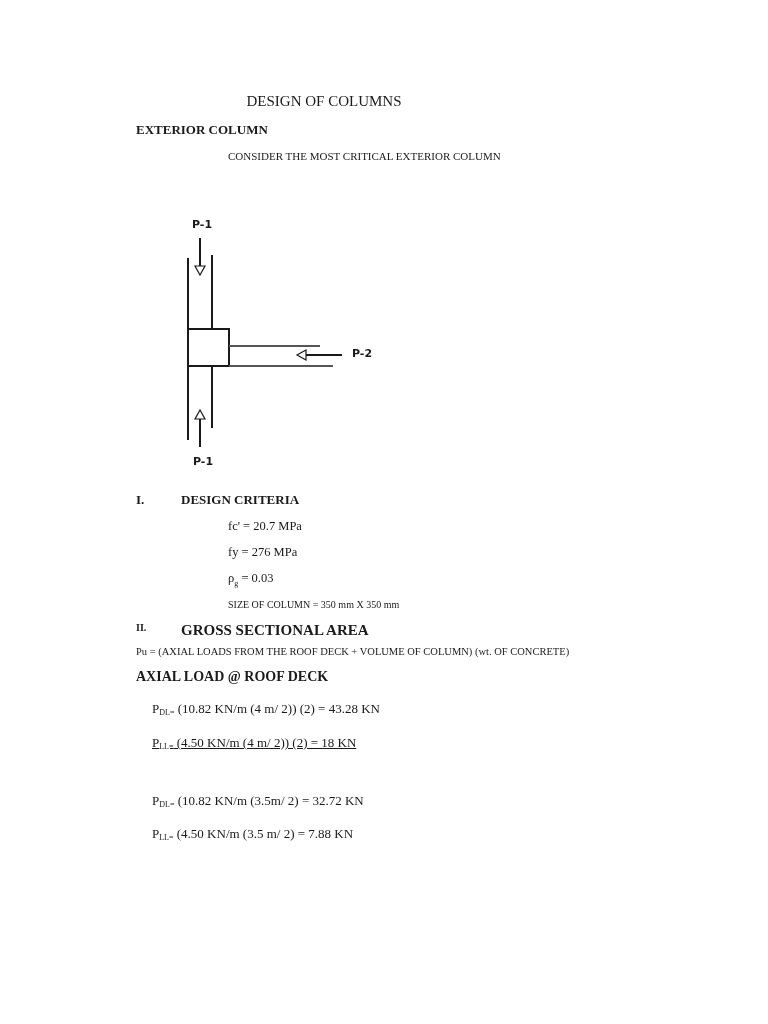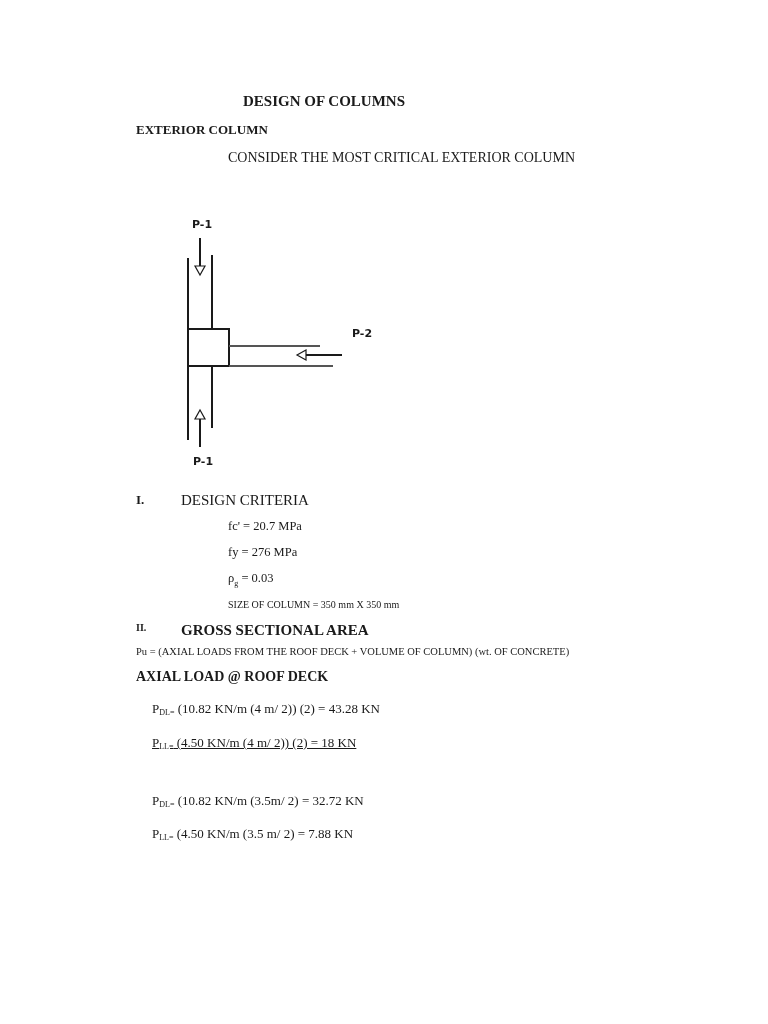--- a/index.html
+++ b/index.html
@@ -1,25 +1,25 @@
 <!DOCTYPE html>
 <html><head>
 <meta charset="utf-8">
 <style>
   html, body { margin:0; padding:0; }
   body { width:768px; height:1024px; background:#ffffff; position:relative; overflow:hidden;
          font-family:"Liberation Serif", "DejaVu Serif", serif; color:#1a1a1a; }
   .abs { position:absolute; white-space:nowrap; }
-  .title { left:0; width:648px; top:93px; text-align:center; font-weight:bold; font-size:15px; }
+  .title { left:0; width:648px; top:93px; text-align:center; font-weight:normal; font-size:15px; }
   .h-ext { left:136px; top:122px; font-weight:bold; font-size:13px; }
-  .consider { left:228px; top:150px; font-size:14px; }
+  .consider { left:228px; top:150px; font-size:11px; }
   .diag { left:0; top:0; }
   .lbl { font-family:"DejaVu Sans", sans-serif; font-weight:bold; font-size:11px; }
   .sec1-num { left:136px; top:492px; font-weight:bold; font-size:13px; }
-  .sec1-title { left:181px; top:492px; font-weight:normal; font-size:15px; }
+  .sec1-title { left:181px; top:492px; font-weight:bold; font-size:13px; }
   .crit { left:228px; font-size:12.5px; }
   .crit.small { font-size:10px; }
   .sec2-num { left:136px; top:622px; font-weight:bold; font-size:10px; }
   .sec2-title { left:181px; top:622px; font-weight:bold; font-size:15px; }
   .pu { left:136px; top:646px; font-size:10.5px; }
   .axial { left:136px; top:669px; font-weight:bold; font-size:14px; }
   .eq { left:140px; font-size:13px;margin-left:12px; }
   .eq sub { font-size:8px; vertical-align:-2px; }
 </style>
 </head>
@@ -50,21 +50,21 @@
       <line x1="200" y1="419" x2="200" y2="447" stroke="#1a1a1a" stroke-width="2"></line>
       <polygon points="195,419 205,419 200,410" fill="#fff" stroke="#1a1a1a" stroke-width="1.2"></polygon>
     </g>
     <g>
       <line x1="306" y1="355" x2="342" y2="355" stroke="#1a1a1a" stroke-width="2"></line>
       <polygon points="306,350 306,360 297,355" fill="#fff" stroke="#1a1a1a" stroke-width="1.2"></polygon>
     </g>
   </svg>
 
   <div class="abs lbl" style="left:192px;top:218px;">P-1</div>
-  <div class="abs lbl" style="left:352px;top:327px;">P-2</div>
+  <div class="abs lbl" style="left:352px;top:347px;">P-2</div>
   <div class="abs lbl" style="left:193px;top:455px;">P-1</div>
 
   <div class="abs sec1-num">I.</div>
   <div class="abs sec1-title">DESIGN CRITERIA</div>
 
   <div class="abs crit" style="top:519px;">fc' = 20.7 MPa</div>
   <div class="abs crit" style="top:545px;">fy = 276 MPa</div>
   <div class="abs crit" style="top:571px;">
     <span>ρ</span><sub style="font-size:8px;">g</sub><span> = 0.03</span>
   </div>

